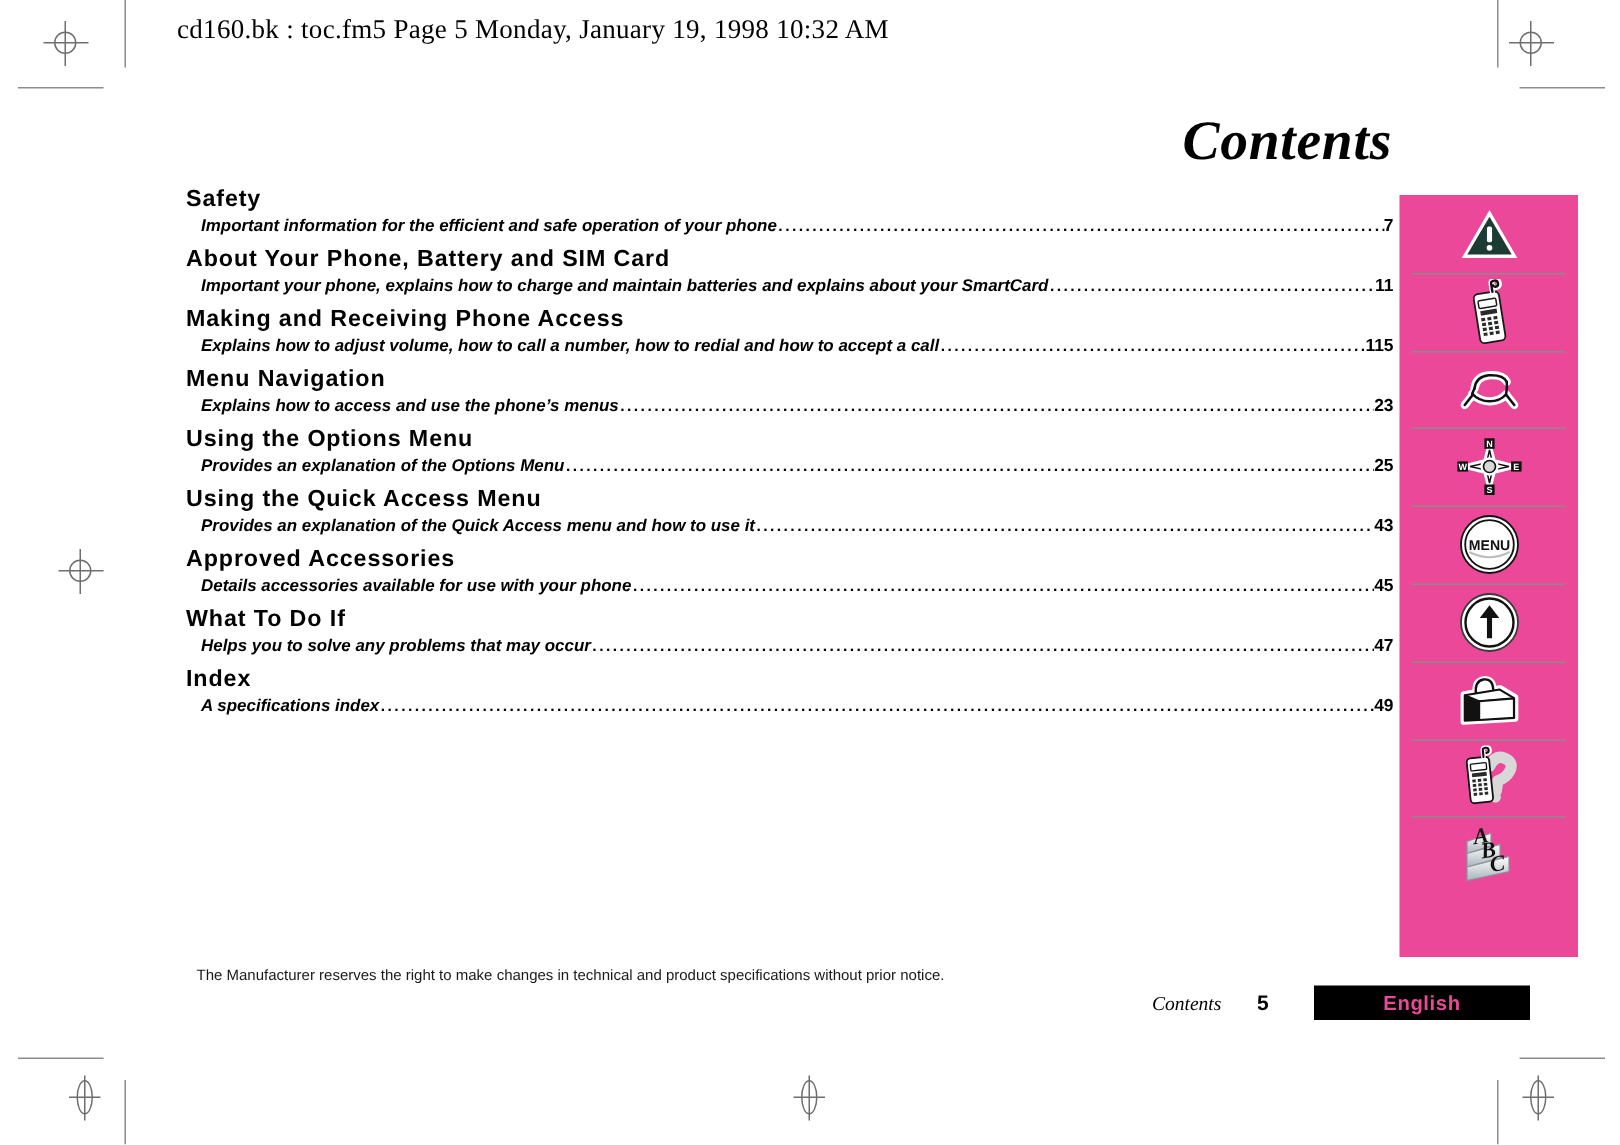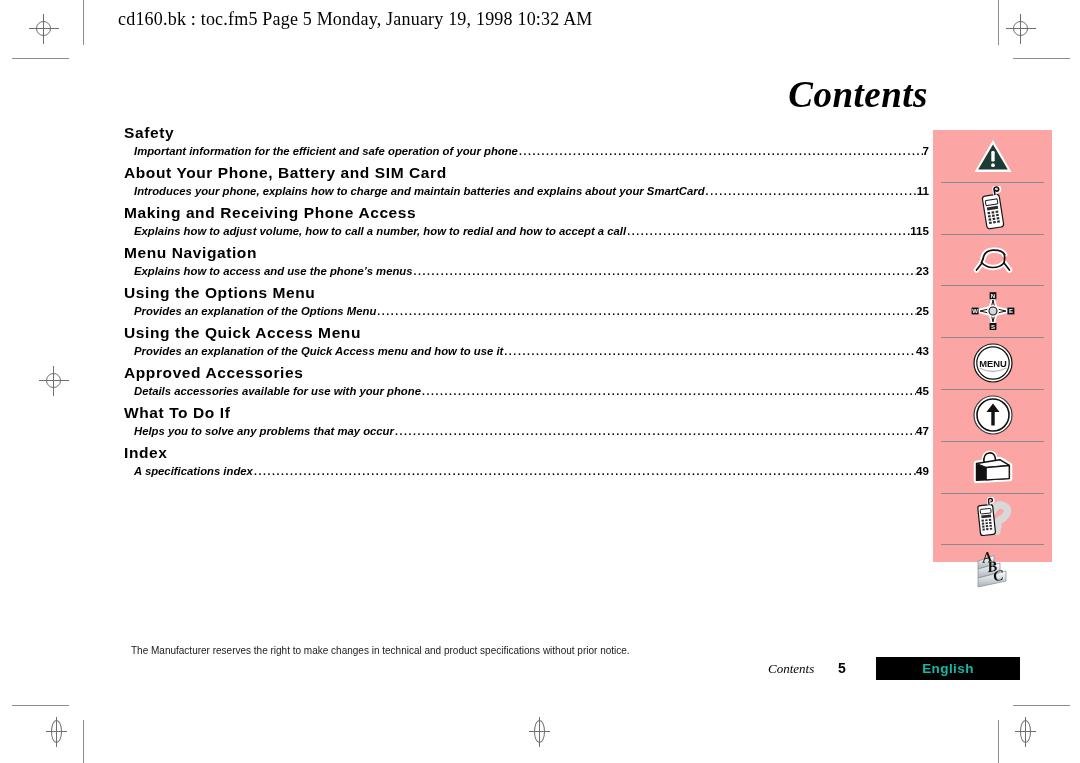--- a/index.html
+++ b/index.html
@@ -127,22 +127,22 @@
     font-size: 11.6px;
     padding-left: 0px;
   }
 
   
   .sidebar {
     position: absolute;
     left: 933px;
     top: 130px;
     width: 119px;
-    height: 432px;
-    background: #fca5a5;
+    height: 508px;
+    background: #ec4899;
   }
   .tab-cell {
     position: relative;
     height: 51.8px;
     display: flex;
     align-items: center;
     justify-content: center;
   }
   .tab-cell + .tab-cell::before {
     content: "";
@@ -177,21 +177,21 @@
     font-weight: bold;
     font-size: 14px;
   }
   .lang-badge {
     position: absolute;
     left: 876px;
     top: 657px;
     width: 144px;
     height: 23px;
     background: #000;
-    color: #14b8a6;
+    color: #ec4899;
     display: flex;
     align-items: center;
     justify-content: center;
     font-weight: bold;
     font-size: 13.5px;
     letter-spacing: 0.4px;
   }
 </style>
 </head>
 <body>
@@ -252,21 +252,21 @@
     <div class="toc-line">
       <span class="toc-desc">Important information for the efficient and safe operation of your phone</span>
       <span class="toc-dots">.................................................................................................................................................................</span>
       <span class="toc-page">7</span>
     </div>
   </div>
 
   <div class="toc-entry">
     <div class="toc-heading">About Your Phone, Battery and SIM Card</div>
     <div class="toc-line">
-      <span class="toc-desc">Introduces your phone, explains how to charge and maintain batteries and explains about your SmartCard</span>
+      <span class="toc-desc">Important your phone, explains how to charge and maintain batteries and explains about your SmartCard</span>
       <span class="toc-dots">.................................................................................................................................................................</span>
       <span class="toc-page">11</span>
     </div>
   </div>
 
   <div class="toc-entry">
     <div class="toc-heading">Making and Receiving Phone Access</div>
     <div class="toc-line">
       <span class="toc-desc">Explains how to adjust volume, how to call a number, how to redial and how to accept a call</span>
       <span class="toc-dots">.................................................................................................................................................................</span>

